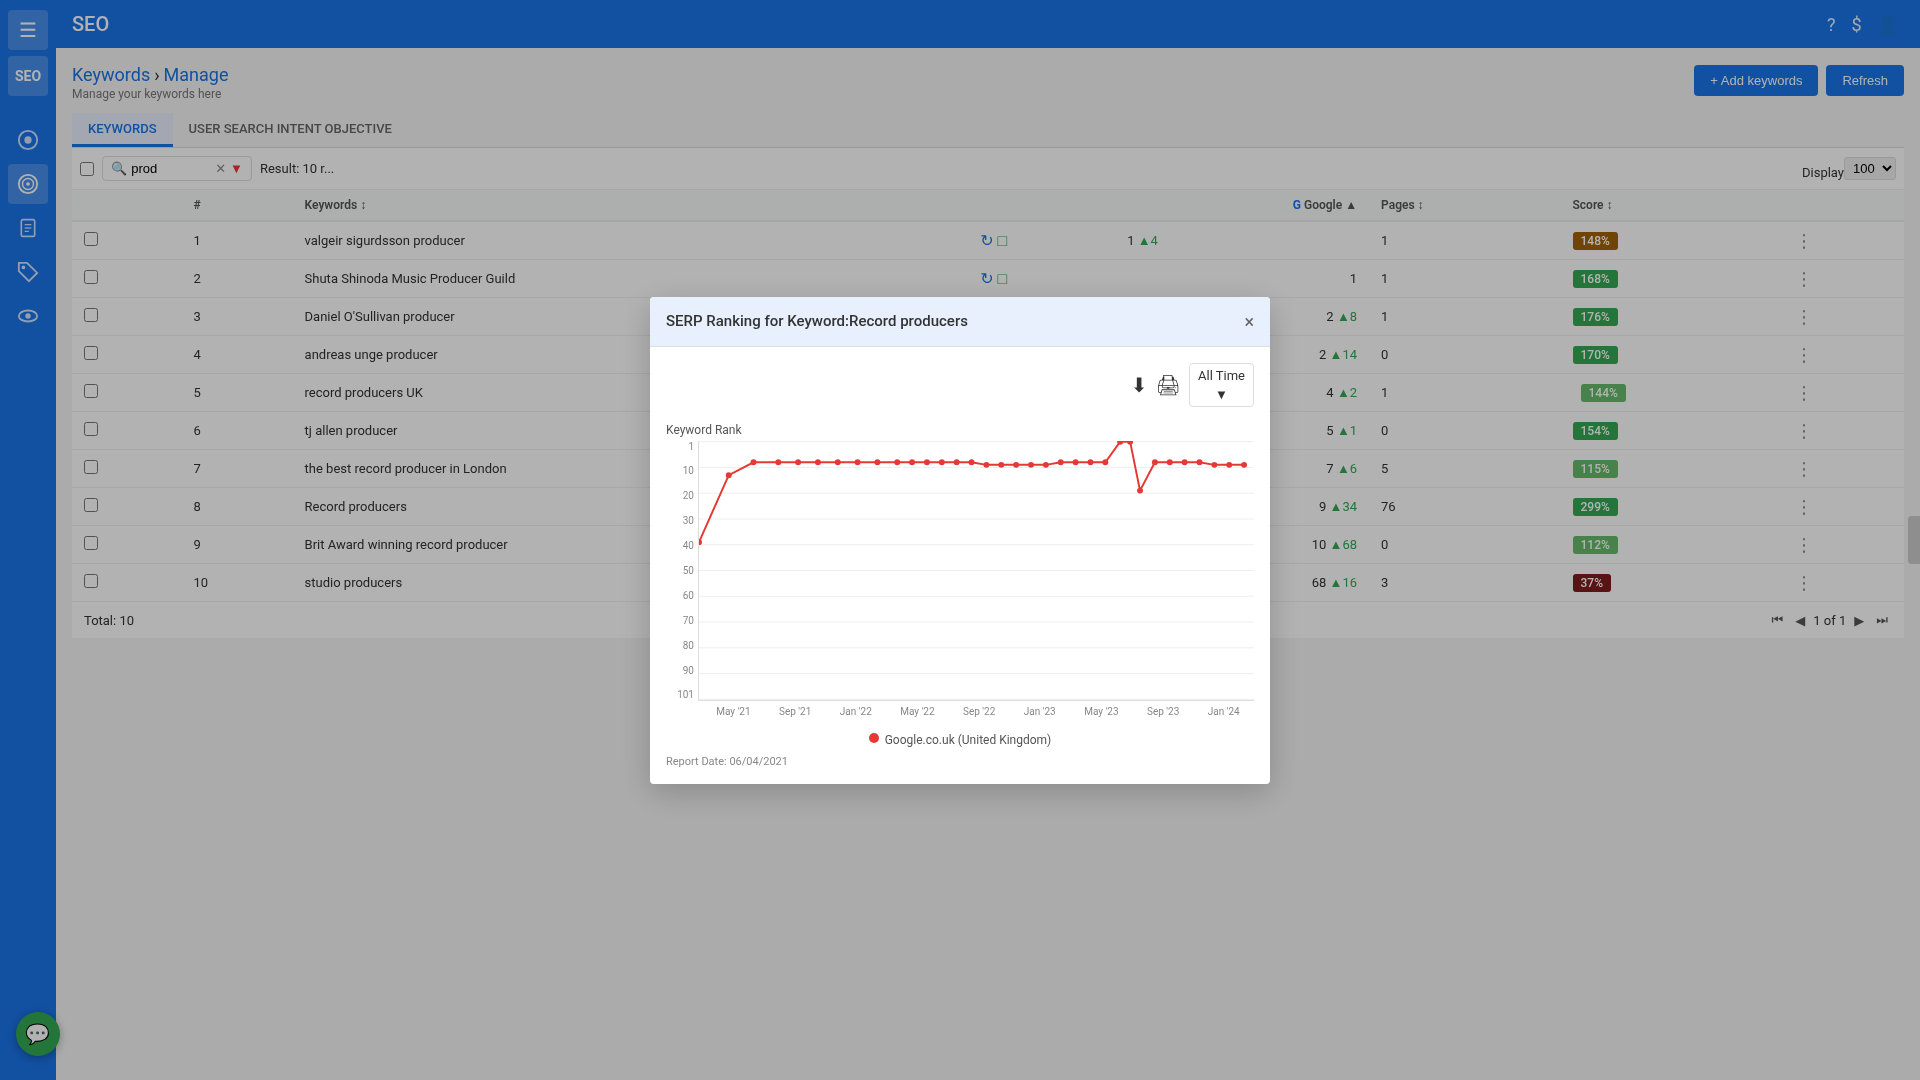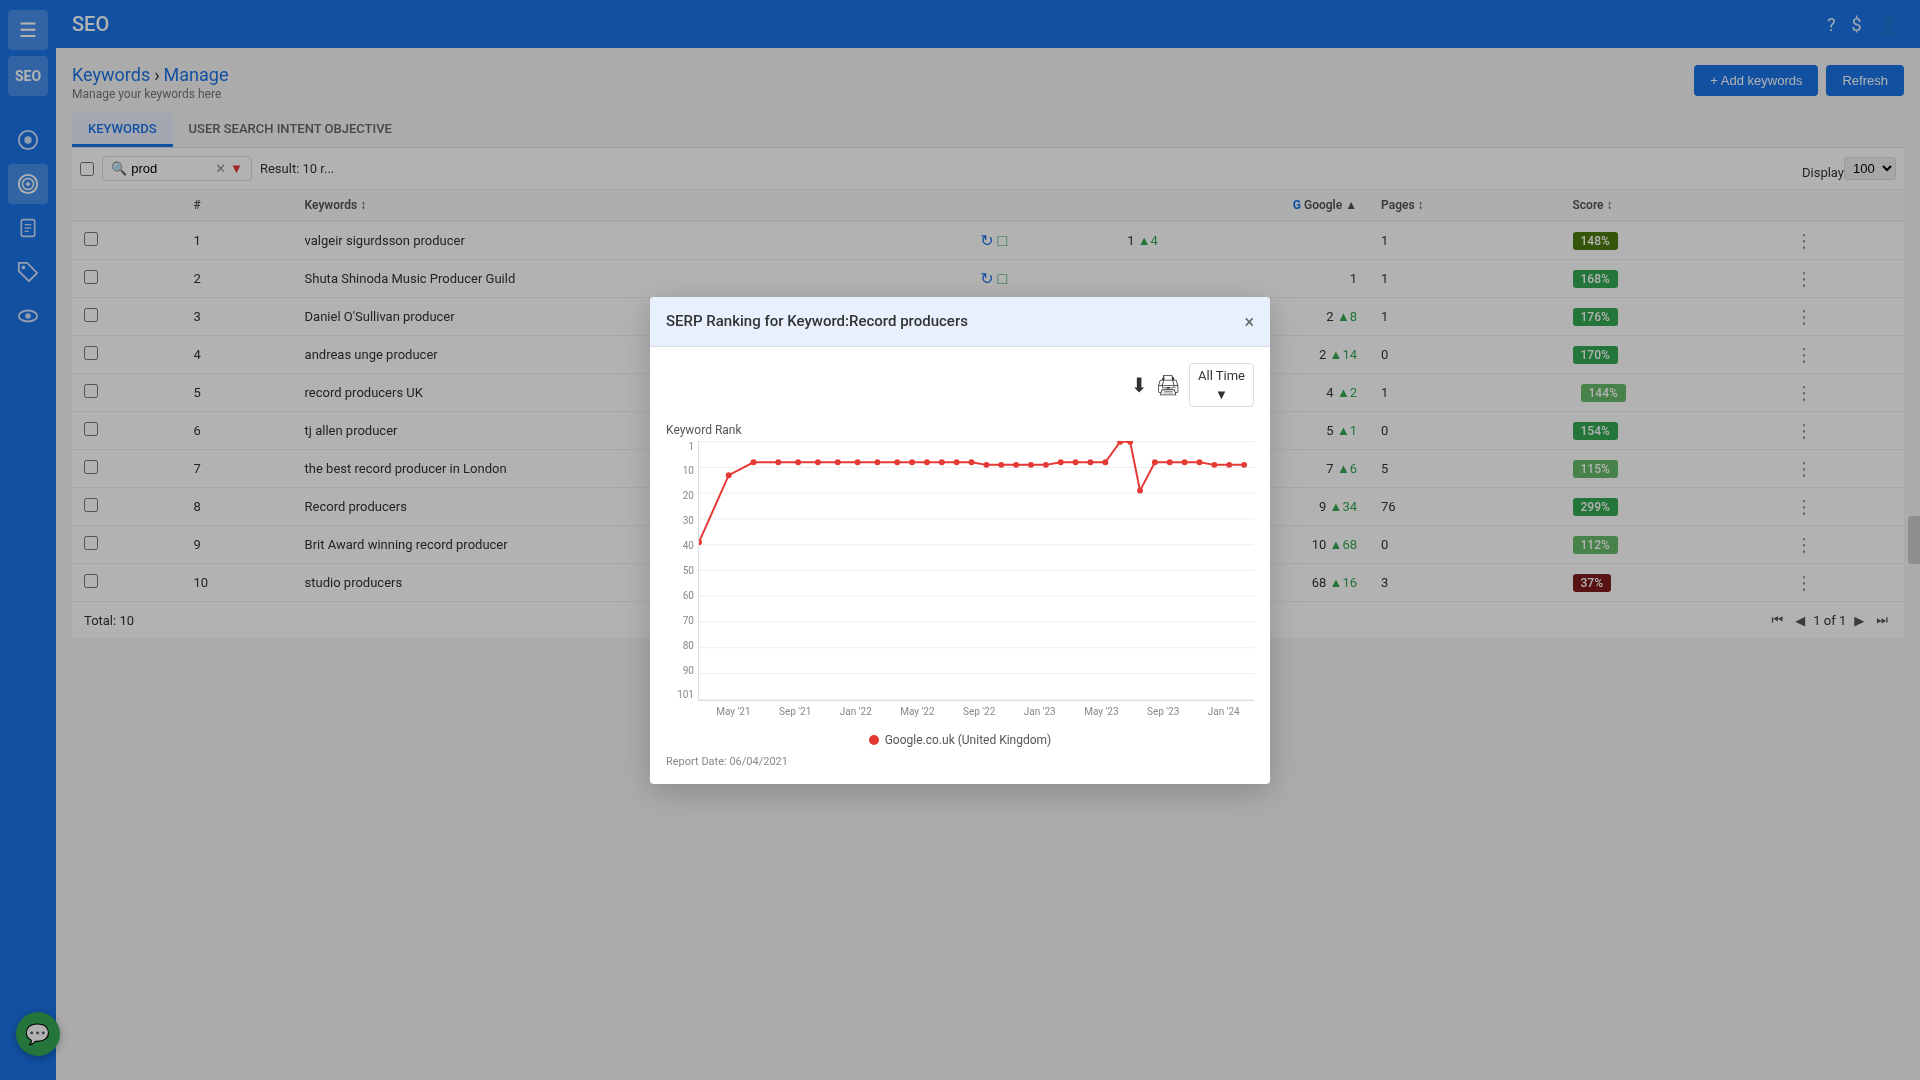--- a/index.html
+++ b/index.html
@@ -119,21 +119,21 @@
       border: 1px solid #ddd; border-radius: 4px; padding: 4px 8px;
       font-size: 13px; cursor: pointer; display: flex; align-items: center; gap: 4px; flex-direction: column;
     }
 
     
     .chart-area { position: relative; padding: 8px 0; }
     .chart-title { font-size: 12px; color: #555; margin-bottom: 4px; }
     .y-axis-label { font-size: 10px; color: #888; }
     .x-axis-label { font-size: 10px; color: #888; }
 
-    .legend { display: flex; align-items: center; gap: 6px; justify-content: center; margin-top: 8px; font-size: 12px; color: #555; }
+    .legend { display: flex; gap: 6px; justify-content: center; margin-top: 8px; font-size: 12px; color: #555; }
     .legend-dot { width: 10px; height: 10px; border-radius: 50%; background: #e53935; }
 
     .report-date { font-size: 11px; color: #888; margin-top: 8px; }
 
     .footer-bar { display: flex; justify-content: space-between; align-items: center; padding: 4px 0; }
 
     .chat-btn {
       position: fixed; bottom: 24px; left: 16px; width: 44px; height: 44px;
       background: #34a853; border-radius: 50%; display: flex; align-items: center;
       justify-content: center; color: #fff; font-size: 20px; cursor: pointer;
@@ -259,21 +259,21 @@
       <div class="row-icons">
         <span class="action-icon blue">↻</span>
         <span class="action-icon green">□</span>
       </div>
     </td>
     <td style="">
       1 <span class="rank-up">▲4</span>
     </td>
     <td>1</td>
     <td>
-      <span class="score-badge" style="background:#4d7c0f;">148%</span>
+      <span class="score-badge" style="background:#a16207;">148%</span>
     </td>
     <td>
       <span style="color:#888;cursor:pointer;font-size:18px;">⋮</span>
     </td>
   </tr>
           <tr>
     <td><input type="checkbox" class="checkbox" style=""></td>
     <td>2</td>
     <td>Shuta Shinoda Music Producer Guild</td>
     <td colspan="4">

